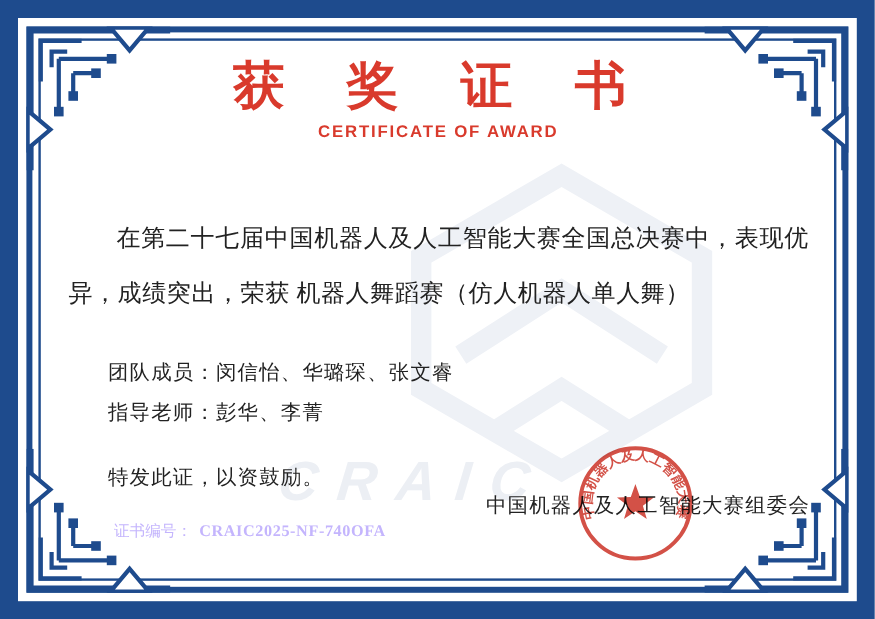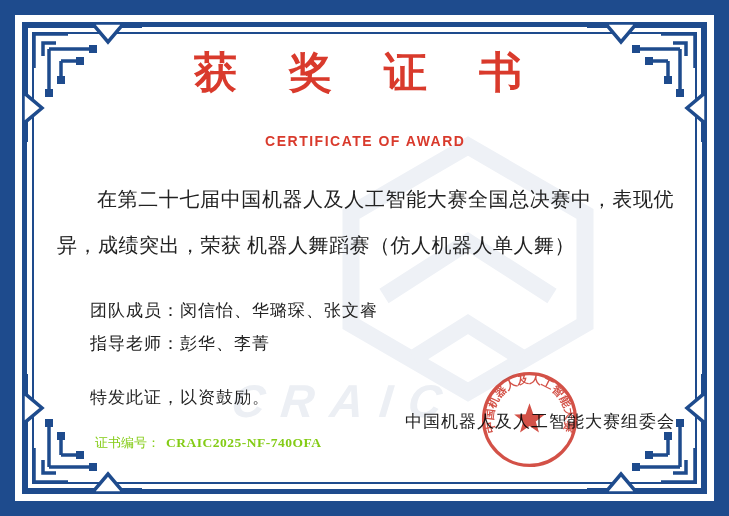--- a/index.html
+++ b/index.html
@@ -31,21 +31,21 @@
   .content{position:absolute;inset:0;z-index:4;}
   .title{
     position:absolute;left:0;right:13px;top:48px;margin:0;
     text-align:center;font-family:"Liberation Sans","DejaVu Sans",sans-serif;
     font-weight:bold;font-size:43px;line-height:48px;
     color:#d93a2c;letter-spacing:20px;padding-left:20px;
   }
   .subtitle{
     position:absolute;left:0;right:0;top:101px;text-align:center;
     font-family:"Liberation Sans","DejaVu Sans",sans-serif;
-    font-weight:bold;font-size:14px;color:#d93a2c;letter-spacing:1.5px;padding-left:1.5px;margin-top:32px;
+    font-weight:bold;font-size:14px;color:#d93a2c;letter-spacing:1.5px;padding-left:1.5px;
   }
   .recipient{
     position:absolute;left:57px;top:140px;margin:0;
     font-size:20px;color:#222;letter-spacing:1px;
   }
   .bodytext{
     position:absolute;left:57px;right:55px;top:176px;margin:0;
     font-size:20px;line-height:46px;color:#222;
     text-indent:2em;text-align:justify;letter-spacing:0.5px;
   }
@@ -57,21 +57,21 @@
   .info-line{position:absolute;left:90px;margin:0;font-size:17px;color:#222;letter-spacing:1px;}
   .team{top:299px;}
   .advisors{top:332px;}
   .closing{top:386px;}
   .issuer-block{
     position:absolute;left:402px;top:410px;width:276px;text-align:center;
     font-size:17px;color:#222;
   }
   .issuer-name{letter-spacing:1px;}
   .issue-date{margin-top:11px;letter-spacing:7px;padding-left:7px;}
-  .certno{position:absolute;left:95px;top:434px;font-size:13px;color:#84cc16;}
+  .certno{position:absolute;left:95px;top:434px;font-size:13px;color:#c4b5fd;}
   .certno .no{
     font-family:"Liberation Serif","DejaVu Serif",serif;
     font-weight:bold;font-size:13.5px;letter-spacing:0.5px;margin-left:6px;
   }
   
   .seal{
     position:absolute;left:479px;top:369px;width:101px;height:101px;z-index:5;
     mix-blend-mode:multiply;opacity:0.92;
   }
 </style>

